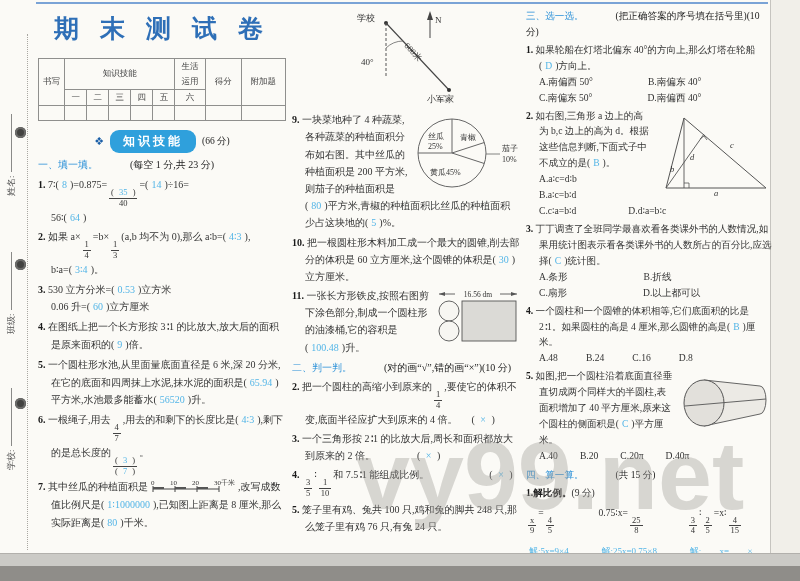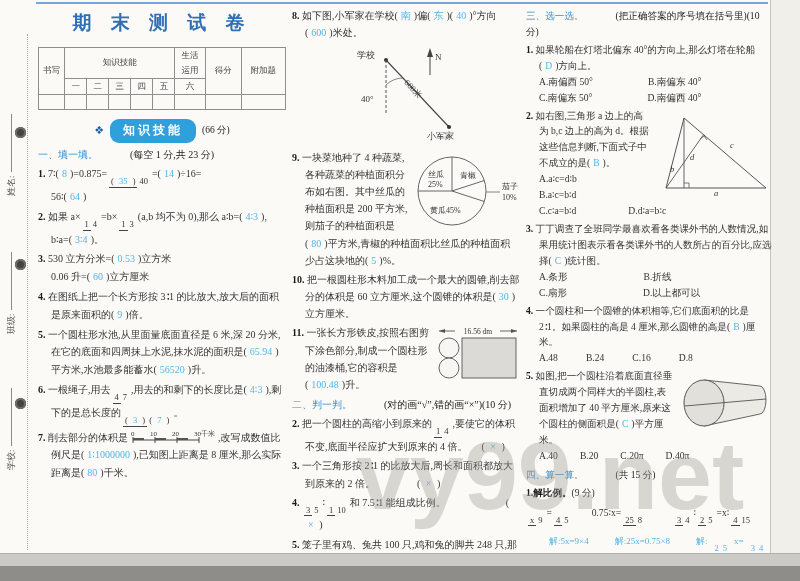--- a/index.html
+++ b/index.html
@@ -14,53 +14,53 @@
   .hole{position:absolute;left:15px;width:11px;height:11px;border-radius:50%;background:#434341;box-shadow:inset 0 0 0 2px #6b6b69;}
   .vtag{position:absolute;left:5px;transform:rotate(-90deg);transform-origin:left top;
         display:flex;align-items:center;gap:3px;font-size:9px;color:#555;white-space:nowrap;}
   .vline{display:inline-block;width:58px;height:0;border-bottom:1px solid #8a8a88;}
 
   .col{position:absolute;font-size:10px;line-height:1.78;}
   #col1{left:38px;top:6px;width:248px;}
   #col2{left:292px;top:5px;width:228px;line-height:1.72;}
   #col3{left:526px;top:5px;width:246px;font-size:9.6px;line-height:1.66;}
 
-  .paper-title{text-align:center;font-size:19px;color:#2e6fb7;font-weight:700;letter-spacing:7px;
+  .paper-title{text-align:center;font-size:25px;color:#2e6fb7;font-weight:700;letter-spacing:7px;
                font-family:"Liberation Sans","DejaVu Sans",sans-serif;}
   .meta{text-align:center;font-size:9px;margin-top:4px;color:#222;}
   table.score{width:100%;border-collapse:collapse;text-align:center;font-size:8.5px;margin-top:7px;color:#444;}
   table.score td{border:1px solid #8f8f8d;padding:0 2px;height:14px;}
   .badge-row{display:flex;align-items:center;justify-content:center;gap:6px;margin:9px 0 3px;}
   .badge-icon{color:#1b5fa8;font-size:11px;}
   .badge{background:#2fa0dc;color:#fff;font-weight:700;padding:1px 13px;border-radius:9px;font-size:12px;
          letter-spacing:3px;font-family:"Liberation Sans","DejaVu Sans",sans-serif;}
   .badge-pts{font-size:9.5px;color:#222;}
 
   .sec-h{margin:3px 0 1px;}
   .sec-t{color:#2a90d8;font-weight:400;}
   .sec-n{color:#222;padding-left:32px;}
   .q{margin:2px 0;padding-left:13px;text-indent:-13px;}
   .bold{font-weight:700;color:#1a1a1a;}
   .ans{color:#53b5e7;padding:0 3px;}
   .gap{display:inline-block;}
-  .frac{display:inline-flex;flex-direction:row;text-align:center;vertical-align:-7px;
+  .frac{display:inline-flex;flex-direction:column;text-align:center;vertical-align:-7px;
         line-height:1.15;font-size:8.5px;margin:0 2px;text-indent:0;}
   .frac .fn{border-bottom:1px solid #444;padding:0 2px;}
   .frac .fd{padding:0 2px;}
   .frac.ansf{color:#53b5e7;}
   .frac.ansf .fn{border-color:#53b5e7;}
 
   svg{overflow:visible;}
   svg text{font-family:"Liberation Serif","DejaVu Serif",serif;fill:#333;}
   .fig-c{text-align:center;text-indent:0;margin:1px 0;}
   .fl-r{float:right;margin:2px 0 2px 5px;}
 
   .calc-row{display:flex;justify-content:space-between;margin-top:4px;}
   .calc-cell{text-align:left;}
-  .calc-cell .work{margin-top:8px;font-size:9px;margin-left:20px;}
+  .calc-cell .work{margin-top:8px;font-size:9px;}
   .calc-cell .res{margin-top:7px;text-align:center;font-size:9px;}
 
   .footer{position:absolute;left:288px;top:524px;width:238px;text-align:center;font-size:8.5px;color:#73909b;z-index:2;}
   .footer .pg{color:#222;font-weight:700;margin:0 4px;font-size:10px;}
   .wm{position:absolute;left:356px;top:420px;font:700 97px "Liberation Sans","DejaVu Sans",sans-serif;
       color:rgba(158,156,150,0.38);z-index:6;pointer-events:none;white-space:nowrap;}
 </style>
 </head>
 <body>
 
@@ -154,38 +154,37 @@
     <div class="q"><span class="bold">3. </span><span>530 立方分米=(</span><span class="ans">0.53</span><span>)立方米</span><br><span>0.06 升=(</span><span class="ans">60</span><span>)立方厘米</span></div>
     <div class="q"><span class="bold">4. </span><span>在图纸上把一个长方形按 3∶1 的比放大,放大后的面积是原来面积的(</span><span class="ans">9</span><span>)倍。</span></div>
     <div class="q"><span class="bold">5. </span><span>一个圆柱形水池,从里面量底面直径是 6 米,深 20 分米,在它的底面和四周抹上水泥,抹水泥的面积是(</span><span class="ans">65.94</span><span>)平方米,水池最多能蓄水(</span><span class="ans">56520</span><span>)升。</span></div>
     <div class="q"><span class="bold">6. </span><span>一根绳子,用去</span><span class="frac">
           <span class="fn">4</span>
           <span class="fd">7</span>
         </span><span>,用去的和剩下的长度比是(</span><span class="ans">4∶3</span><span>),剩下的是总长度的</span><span class="frac">
           <span class="fn"><span>( </span><span class="ans">3</span><span> )</span></span>
           <span class="fd"><span>( </span><span class="ans">7</span><span> )</span></span>
         </span><span>。</span></div>
-    <div class="q"><span><span class="bold">7. </span><span>削去部分的体积是</span></span><svg width="90" height="15" viewBox="0 0 90 15" style="vertical-align:-3px">
+    <div class="q"><span><span class="bold">7. </span><span>其中丝瓜的种植面积是</span></span><svg width="90" height="15" viewBox="0 0 90 15" style="vertical-align:-3px">
         <text x="3" y="7" font-size="7">0</text>
         <text x="22" y="7" font-size="7">10</text>
         <text x="44" y="7" font-size="7">20</text>
         <text x="66" y="7" font-size="7">30千米</text>
         <line x1="5" y1="11" x2="71" y2="11" stroke="#444" stroke-width="1"></line>
         <line x1="5" y1="8" x2="5" y2="14" stroke="#444" stroke-width="1"></line>
         <line x1="27" y1="8" x2="27" y2="14" stroke="#444" stroke-width="1"></line>
         <line x1="49" y1="8" x2="49" y2="14" stroke="#444" stroke-width="1"></line>
         <line x1="71" y1="8" x2="71" y2="14" stroke="#444" stroke-width="1"></line>
         <rect x="5" y="9" width="11" height="2" fill="#555"></rect>
         <rect x="27" y="9" width="11" height="2" fill="#555"></rect>
         <rect x="49" y="9" width="11" height="2" fill="#555"></rect>
       </svg><span><span>,改写成数值比例尺是(</span><span class="ans">1∶1000000</span><span>),已知图上距离是 8 厘米,那么实际距离是(</span><span class="ans">80</span><span>)千米。</span></span></div>
   </div>
 
   <div class="col" id="col2">
-    <div class="q"><span class="bold">8. </span><span>如下图,小军家在学校(</span><span class="ans">南</span><span>)偏(</span><span class="ans">东</span><span>)(</span><span class="ans">40</span><span>)°方向(</span><span class="ans">600</span><span>)米处。</span></div>
     <div class="fig-c">
       <svg width="150" height="98" viewBox="0 0 150 98">
         <text x="26" y="15" font-size="9">学校</text>
         <circle cx="55" cy="17" r="2" fill="#333"></circle>
         <line x1="99" y1="32" x2="99" y2="12" stroke="#444" stroke-width="1"></line>
         <polygon points="96,14 99,5 102,14" fill="#444"></polygon>
         <text x="104" y="17" font-size="9">N</text>
         <line x1="55" y1="17" x2="55" y2="72" stroke="#555" stroke-width="1" stroke-dasharray="3 2"></line>
         <line x1="55" y1="17" x2="118" y2="84" stroke="#444" stroke-width="1.1"></line>
         <path d="M55,42 A25,25 0 0 1 72,35" fill="none" stroke="#666" stroke-width="0.8"></path>

